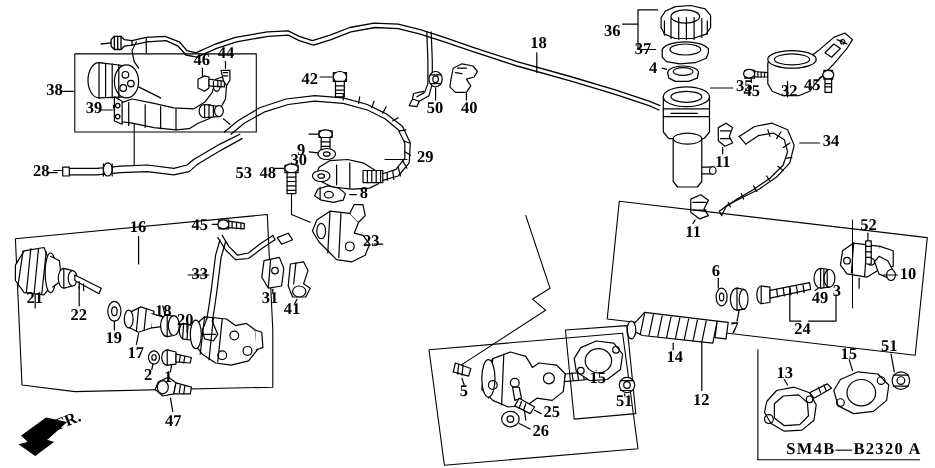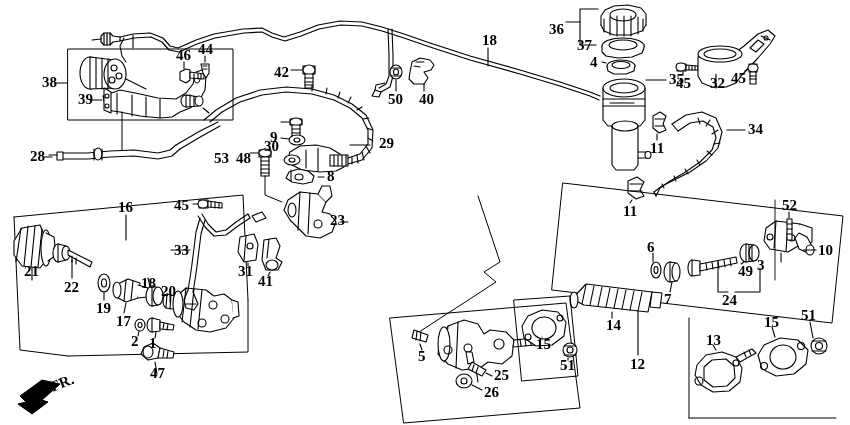--- a/index.html
+++ b/index.html
@@ -586,23 +586,24 @@
 <span class="lbl" style="left:330px; top:213px;">23</span>
 <span class="lbl" style="left:118px; top:200px;">16</span>
 <span class="lbl" style="left:24px;  top:264px;">21</span>
 <span class="lbl" style="left:64px;  top:280px;">22</span>
 <span class="lbl" style="left:96px;  top:301px;">19</span>
 <span class="lbl" style="left:116px; top:314px;">17</span>
 <span class="lbl" style="left:141px; top:276px;">18</span>
 <span class="lbl" style="left:161px; top:284px;">20</span>
 <span class="lbl" style="left:131px; top:334px;">2</span>
 <span class="lbl" style="left:149px; top:336px;">1</span>
-<span class="lbl" style="left:150px; top:366px;">47</span>
+<span class="lbl" style="left:150px; top:376px;">47</span>
 
 <svg style="position:absolute;left:12px;top:378px;width:60px;height:40px;">
   <g fill="#000" stroke="#000">
     <path d="M48,6 L30,22 L36,24 L20,36 L6,26 L14,24 L8,18 L30,2 Z"></path>
   </g>
 </svg>
 <span class="frtxt" style="left:48px;top:380px;transform:rotate(-22deg);transform-origin:left top;">FR.</span>
 
+<span class="partnum">SM4B—B2320 A</span>
 
 </div>
 
 </body></html>

